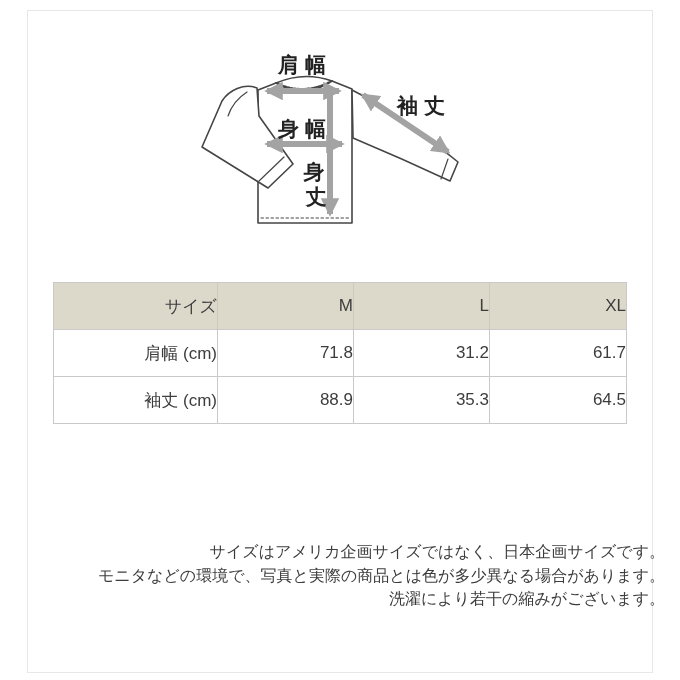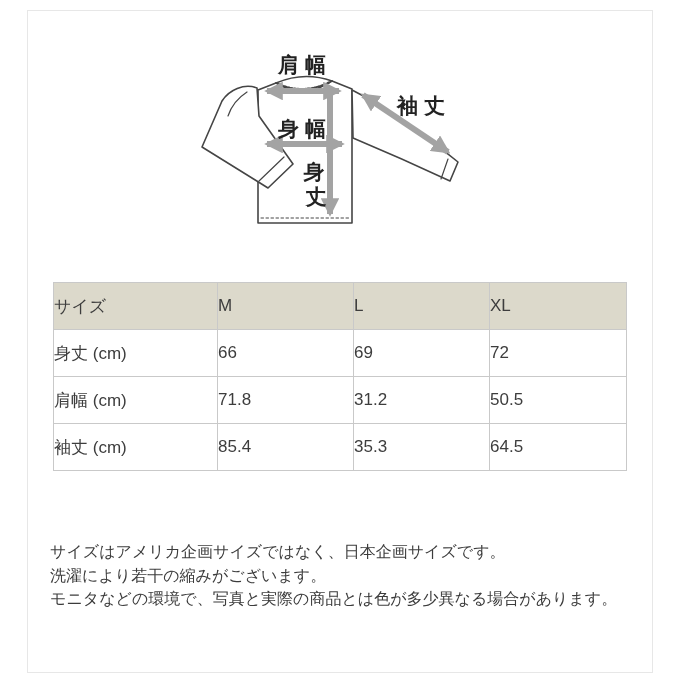--- a/index.html
+++ b/index.html
@@ -18,29 +18,29 @@
   .diagram text{
     font-family:"Liberation Sans","DejaVu Sans",sans-serif;
     font-weight:bold;font-size:21px;fill:#222222;
   }
   .size-table{
     position:absolute;left:53px;top:282px;width:573px;
     border-collapse:collapse;table-layout:fixed;
     font-size:17px;color:#3d3d3d;
   }
   .size-table th,.size-table td{
-    border:1px solid #c9c9c9;text-align:left;vertical-align:middle;
+    border:1px solid #c9c9c9;text-align:right;vertical-align:middle;
     height:46px;padding:0;font-weight:normal;
   }
   .size-table thead th{background:#dcd9cb;}
   .notes{
     position:absolute;left:50px;top:540px;width:615px;
     font-size:16px;line-height:23.5px;color:#3c3c3c;
   }
-  .notes div{white-space:nowrap;}
+  .notes div{white-space:nowrap;text-align:right;}
 </style>
 </head>
 <body>
 
 <div class="frame"></div>
 
 <svg class="diagram" viewBox="185 45 310 205" xmlns="http://www.w3.org/2000/svg">
   <defs>
     <marker id="ah" viewBox="0 0 10 10" refX="8.5" refY="5" markerWidth="3.1" markerHeight="3.1" orient="auto-start-reverse">
       <path d="M0,0 L10,5 L0,10 Z" fill="#a3a3a3"></path>
@@ -87,37 +87,31 @@
   <thead>
     <tr>
       <th>サイズ</th>
       <th>M</th>
       <th>L</th>
       <th>XL</th>
     </tr>
   </thead>
   <tbody>
     <tr>
-      <td>身丈 (cm)</td>
-      <td>66</td>
-      <td>69</td>
-      <td>72</td>
-    </tr>
-    <tr>
       <td>肩幅 (cm)</td>
       <td>71.8</td>
       <td>31.2</td>
-      <td>50.5</td>
+      <td>61.7</td>
     </tr>
     <tr>
       <td>袖丈 (cm)</td>
-      <td>85.4</td>
+      <td>88.9</td>
       <td>35.3</td>
       <td>64.5</td>
     </tr>
   </tbody>
 </table>
 
 <div class="notes">
   <div>サイズはアメリカ企画サイズではなく、日本企画サイズです。</div>
+  <div>モニタなどの環境で、写真と実際の商品とは色が多少異なる場合があります。</div>
   <div>洗濯により若干の縮みがございます。</div>
-  <div>モニタなどの環境で、写真と実際の商品とは色が多少異なる場合があります。</div>
 </div>
 
 </body></html>

